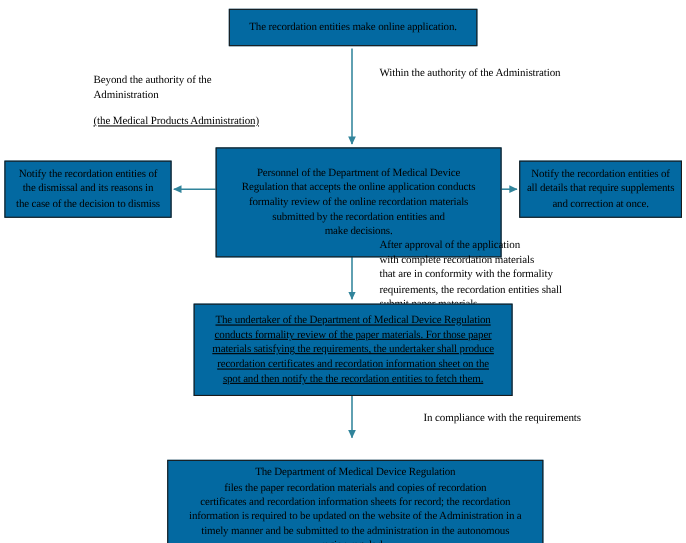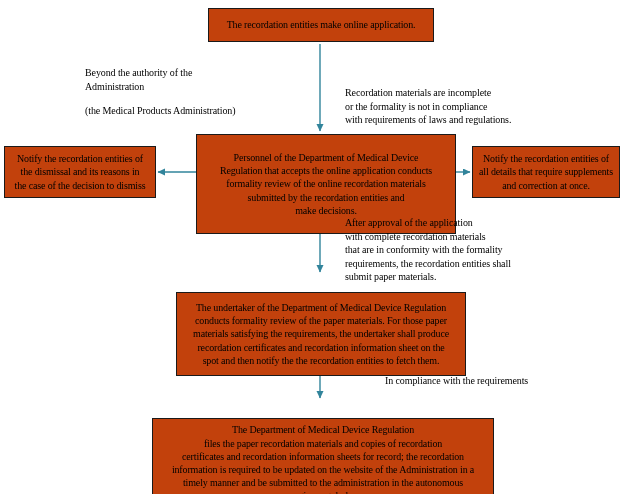--- a/index.html
+++ b/index.html
@@ -6,21 +6,21 @@
   html,body { background:#ffffff; }
   body {
     width:624px; height:494px;
     font-family:"Liberation Serif", serif;
     color:#000;
   }
   .canvas { position:relative; width:624px; height:494px; overflow:hidden; }
   .box {
     position:absolute;
     border:1px solid #1a1a1a;
-    background:#c2410c;
+    background:#0369a1;
     display:flex; align-items:center; justify-content:center;
     text-align:center;
     font-size:10px; line-height:1.32;
     letter-spacing:-0.15px;
     white-space:pre-line;
     padding:2px 3px;
   }
   .note {
     position:absolute;
     font-size:10px; line-height:1.35;
@@ -51,26 +51,24 @@
     <line x1="456" y1="172" x2="470" y2="172" marker-end="url(#ah)"></line>
     <line x1="320" y1="212" x2="320" y2="272" marker-end="url(#ah)"></line>
     <line x1="320" y1="360" x2="320" y2="398" marker-end="url(#ah)"></line>
   </svg>
 
   <div class="box" style="left:208px; top:8px; width:226px; height:34px;">The recordation entities make online application.</div>
 
   <div class="note" style="left:85px; top:66px; width:170px;">Beyond the authority of the
 Administration</div>
 
-  <div class="note" style="left:85px; top:104px; width:190px;">(the Medical Products Administration)</div>
+  <div class="note" style="left:85px; top:104px; width:190px;text-decoration:underline;">(the Medical Products Administration)</div>
 
+  <div class="note" style="left:345px; top:60px; width:220px;">Within the authority of the Administration</div>
 
-  <div class="note" style="left:345px; top:86px; width:220px;">Recordation materials are incomplete
-or the formality is not in compliance
-with requirements of laws and regulations.</div>
 
   <div class="box" style="left:196px; top:134px; width:260px; height:100px;">Personnel of the Department of Medical Device
 Regulation that accepts the online application conducts
 formality review of the online recordation materials
 submitted by the recordation entities and
 make decisions.</div>
 
   <div class="box" style="left:4px; top:146px; width:152px; height:52px;">Notify the recordation entities of
 the dismissal and its reasons in
 the case of the decision to dismiss</div>
@@ -78,21 +76,21 @@
   <div class="box" style="left:472px; top:146px; width:148px; height:52px;">Notify the recordation entities of
 all details that require supplements
 and correction at once.</div>
 
   <div class="note" style="left:345px; top:216px; width:230px;">After approval of the application
 with complete recordation materials
 that are in conformity with the formality
 requirements, the recordation entities shall
 submit paper materials.</div>
 
-  <div class="box" style="left:176px; top:292px; width:290px; height:84px;">The undertaker of the Department of Medical Device Regulation
+  <div class="box" style="left:176px; top:276px; width:290px; height:84px;text-decoration:underline;">The undertaker of the Department of Medical Device Regulation
 conducts formality review of the paper materials. For those paper
 materials satisfying the requirements, the undertaker shall produce
 recordation certificates and recordation information sheet on the
 spot and then notify the the recordation entities to fetch them.</div>
 
   <div class="note" style="left:345px; top:374px; width:220px;margin-left:40px;">In compliance with the requirements</div>
 
   <div class="box" style="left:152px; top:418px; width:342px; height:90px;">The Department of Medical Device Regulation
 files the paper recordation materials and copies of recordation
 certificates and recordation information sheets for record; the recordation

